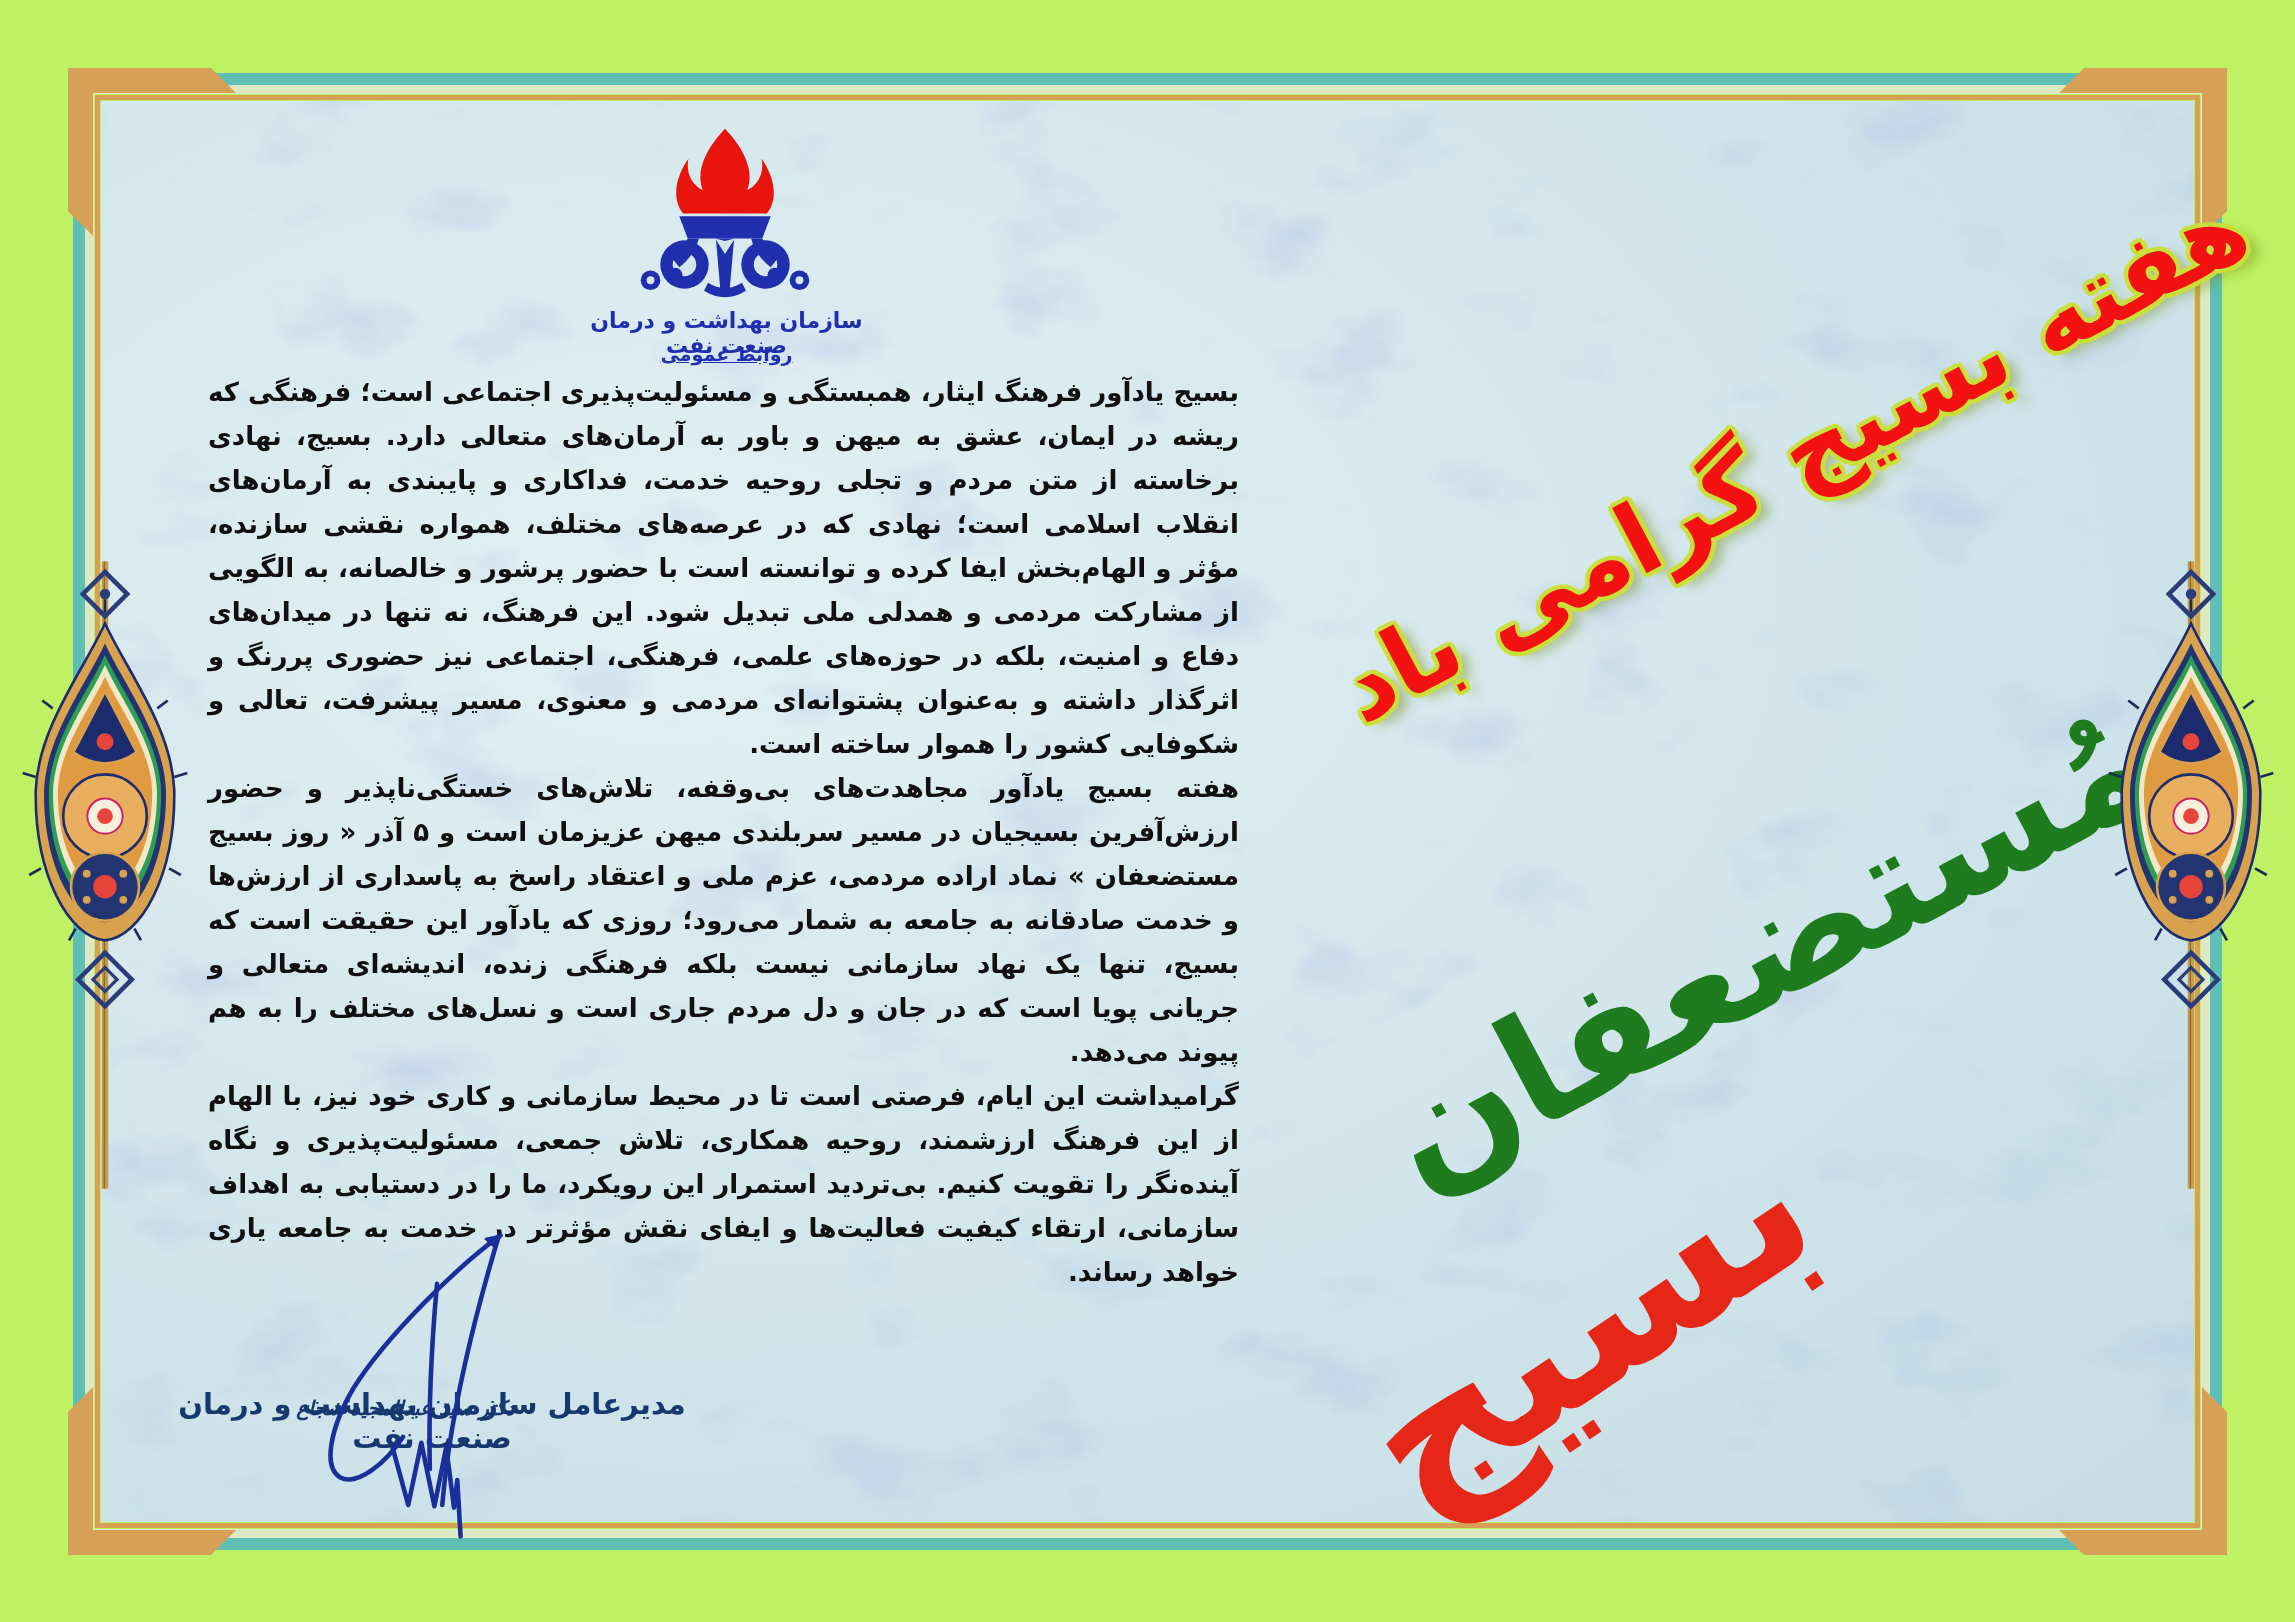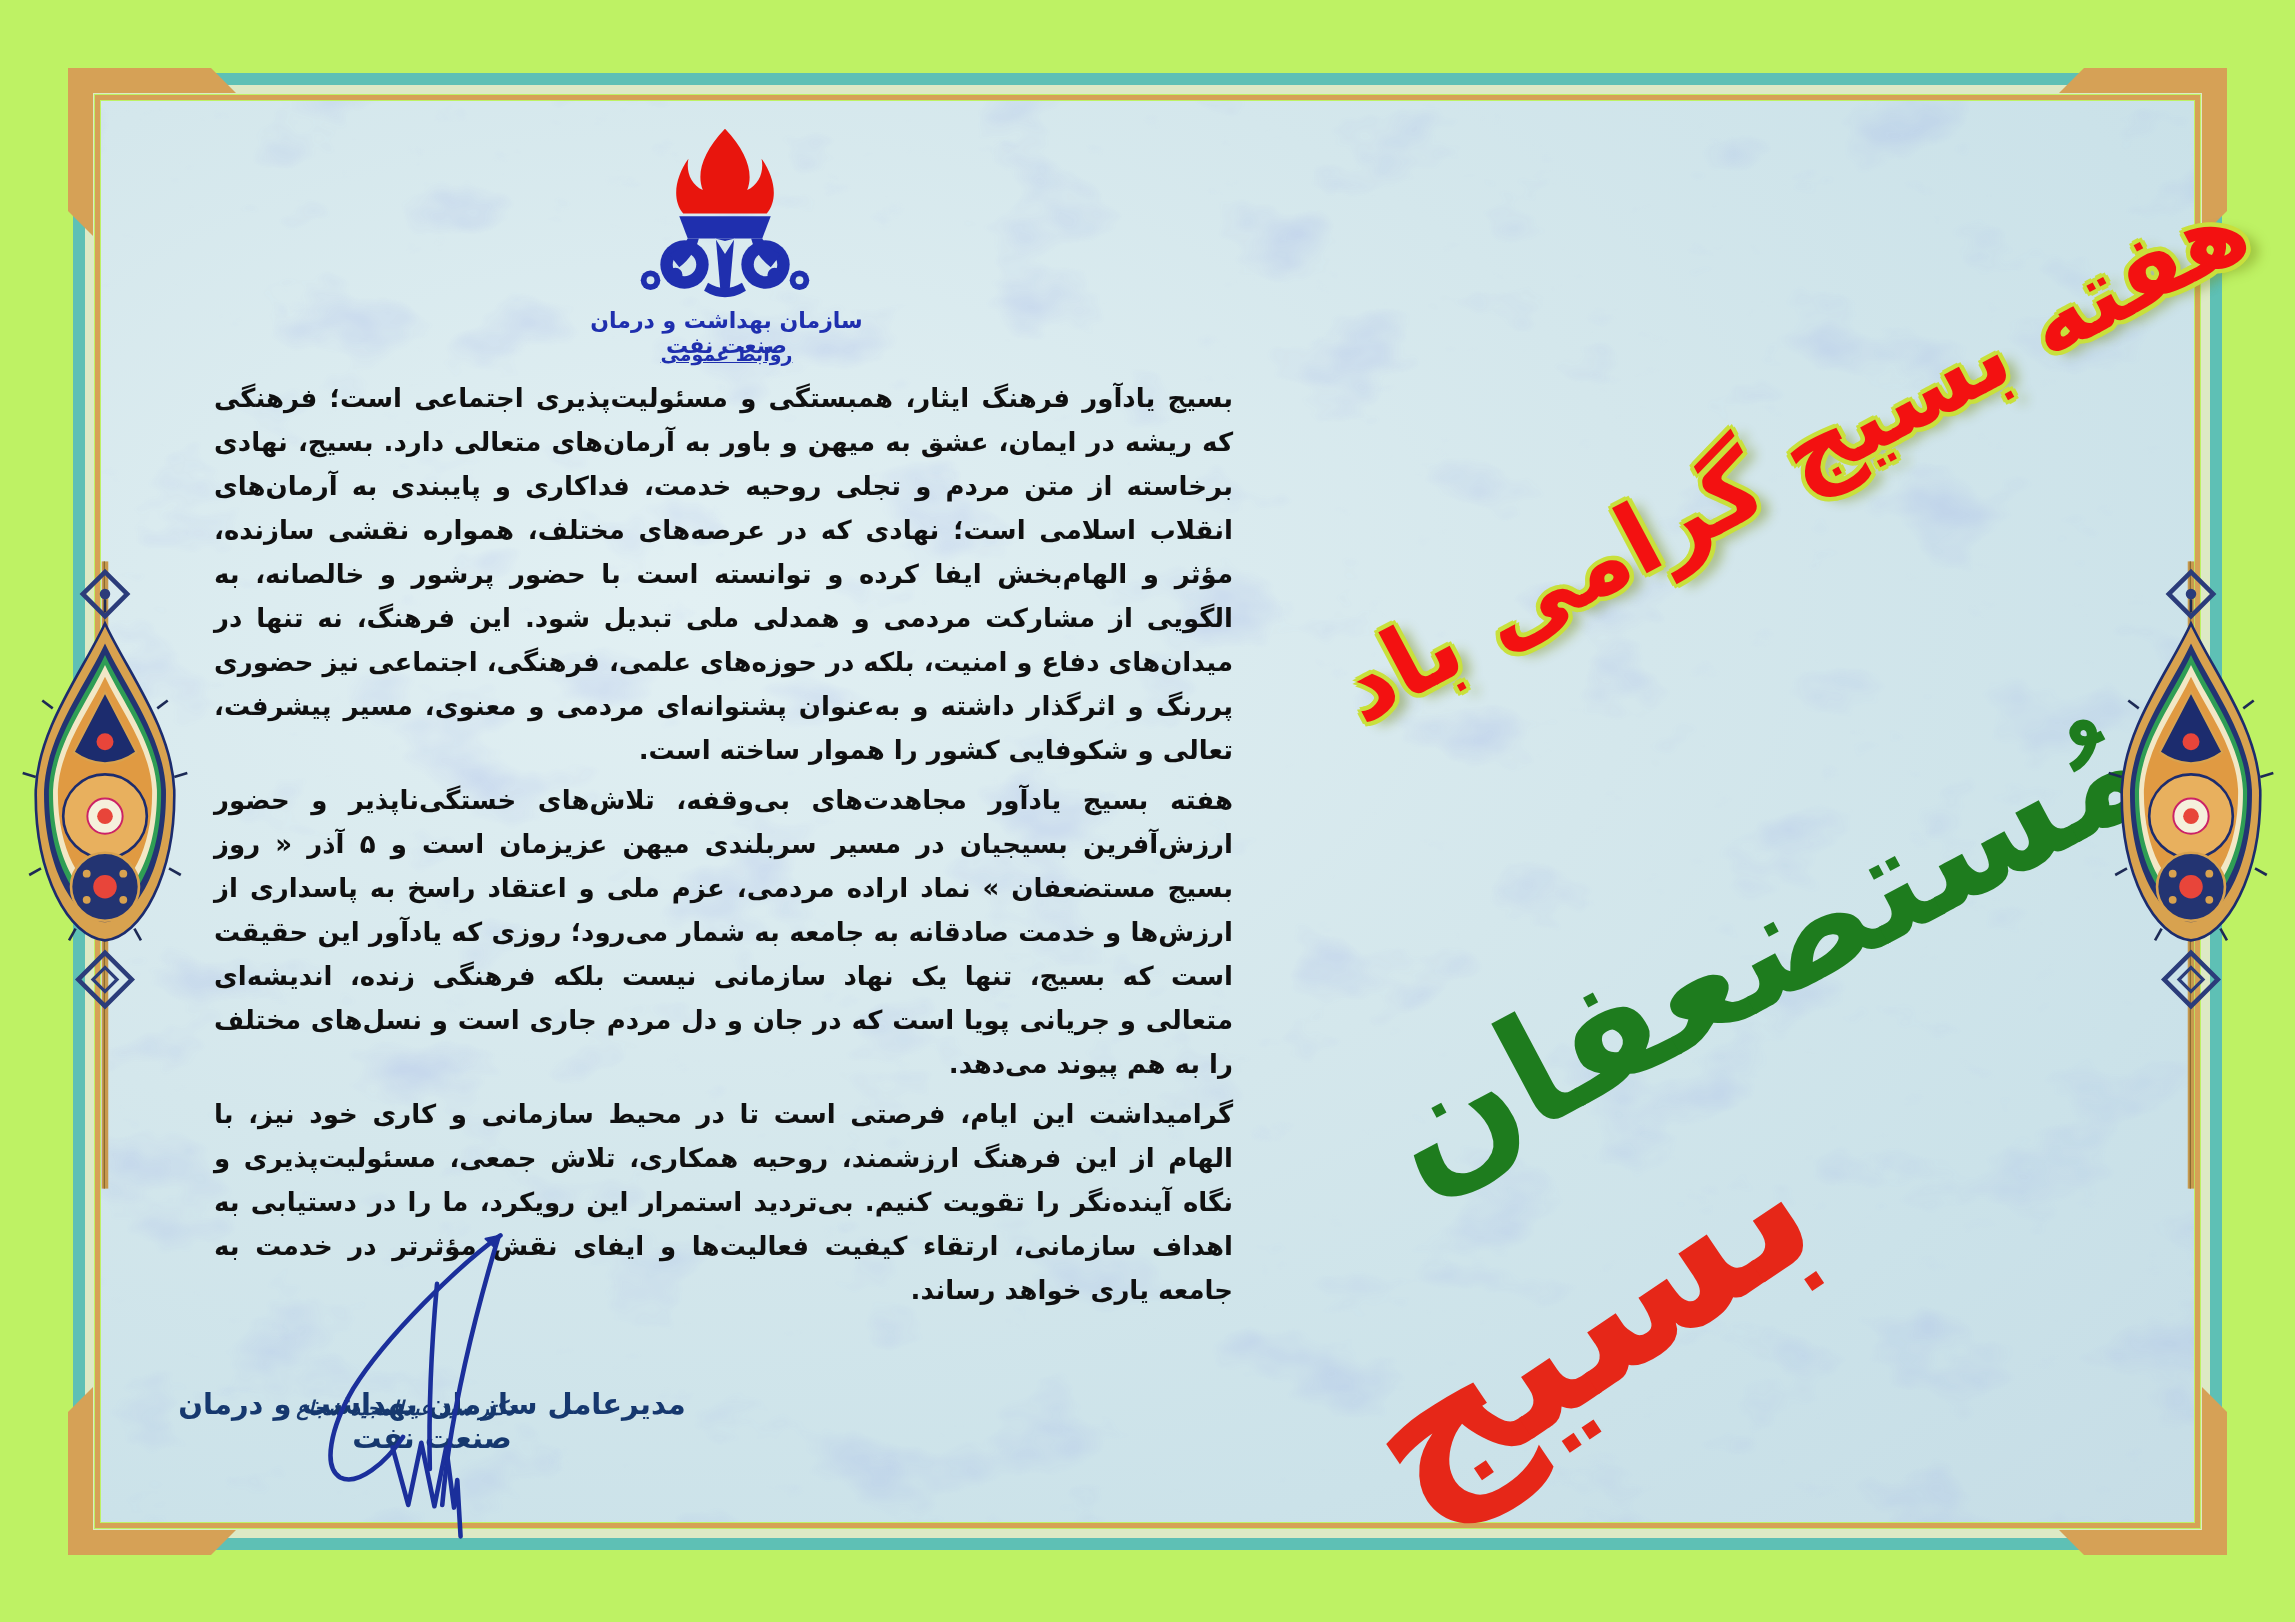--- a/index.html
+++ b/index.html
@@ -40,21 +40,21 @@
   }
   .logo-caption    { left:563px; top:308px; width:327px; font-size:22px; }
   .logo-subcaption { left:563px; top:343px; width:327px; font-size:19px;text-decoration:underline; }
 
   
   .body-text {
     position:absolute; left:208px; top:370px; width:1031px; z-index:4;
     direction:rtl; text-align:justify; color:#101010;
     font-size:26px; line-height:44px; font-weight:bold;
   }
-  .body-text p { margin:6px; }
+  .body-text p { margin:0; }
 
   
   .callig { position:absolute; z-index:3; direction:rtl; white-space:nowrap;
             display:flex; align-items:center; justify-content:center; font-weight:bold; }
   .title-week {
     left:1322px; top:209px; width:942px; height:497px;
     transform:rotate(-28deg); font-size:97px; color:#f31111;
     text-shadow:
       3.3px 3.3px 0 #c9e03c, -3.3px -3.3px 0 #c9e03c, 3.3px -3.3px 0 #c9e03c, -3.3px 3.3px 0 #c9e03c,
       0 4.6px 0 #c9e03c, 0 -4.6px 0 #c9e03c, 4.6px 0 0 #c9e03c, -4.6px 0 0 #c9e03c,

